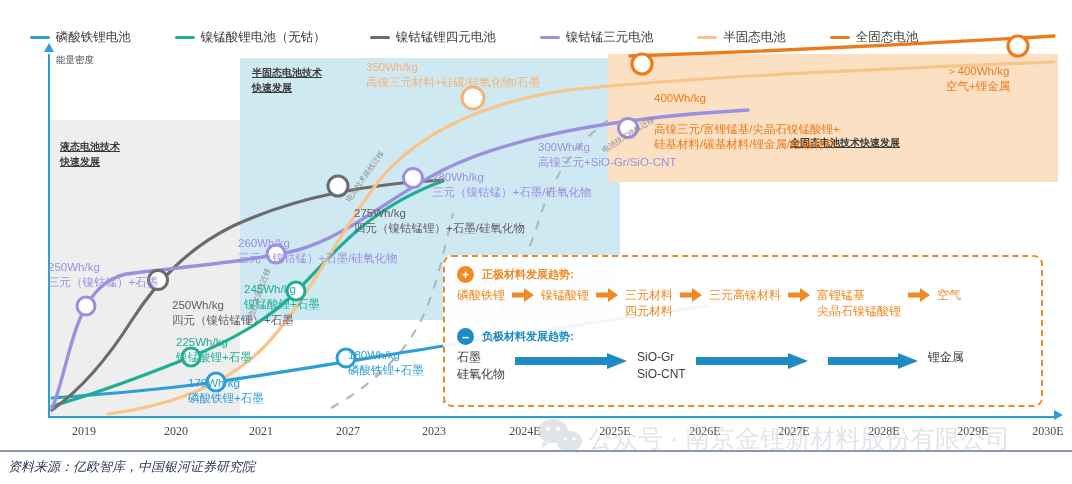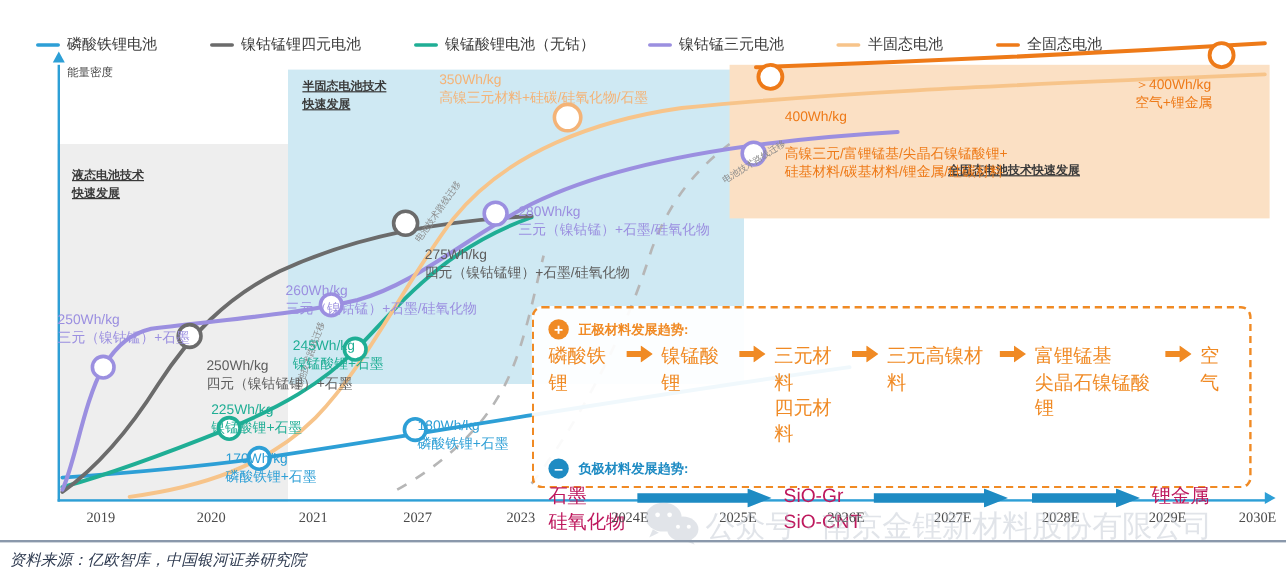--- a/index.html
+++ b/index.html
@@ -56,23 +56,23 @@
           box-sizing:border-box;padding:9px 12px;}
   .mat-row-head{display:flex;align-items:center;gap:8px;}
   .badge{width:17px;height:17px;border-radius:50%;display:flex;align-items:center;
          justify-content:center;color:#fff;font-size:13px;font-weight:bold;line-height:1;}
   .badge.pos{background:#f08a24;}
   .badge.neg{background:#1e8bc3;}
   .mat-head-txt{font-size:11px;font-weight:bold;}
   .mat-head-txt.pos{color:#f08a24;}
   .mat-head-txt.neg{color:#1e8bc3;}
   .chain{display:flex;align-items:flex-start;margin-top:4px;}
-  .chain .node{font-size:16px;line-height:1.35;white-space:pre-line;}
+  .chain .node{font-size:12px;line-height:1.35;white-space:pre-line;}
   .chain.pos .node{color:#f08a24;}
-  .chain.neg .node{color:#be185d;}
+  .chain.neg .node{color:#404040;}
   .arw{flex:0 0 auto;margin:0 7px;position:relative;top:1px;}
 
   
   .divider{position:absolute;left:0px;top:450px;width:1072px;height:2px;background:#8a98ab;}
   .source{position:absolute;left:8px;top:458px;font-size:13px;color:#2e3a50;
           font-style:italic;font-family:Liberation Sans, sans-serif;}
 
   
   .wm{position:absolute;left:536px;top:418px;display:flex;align-items:center;gap:0;
       opacity:.42;pointer-events:none;}
@@ -82,26 +82,26 @@
 <body>
 
 <div id="root">
 
   <div class="legend">
     <div class="lg-item">
       <span class="lg-dash" style="background:#2d9fd6"></span>
       <span class="lg-txt">磷酸铁锂电池</span>
     </div>
     <div class="lg-item">
+      <span class="lg-dash" style="background:#1fae95"></span>
+      <span class="lg-txt">镍锰酸锂电池（无钴）</span>
+    </div>
+    <div class="lg-item">
       <span class="lg-dash" style="background:#6b6b6b"></span>
       <span class="lg-txt">镍钴锰锂四元电池</span>
-    </div>
-    <div class="lg-item">
-      <span class="lg-dash" style="background:#1fae95"></span>
-      <span class="lg-txt">镍锰酸锂电池（无钴）</span>
     </div>
     <div class="lg-item">
       <span class="lg-dash" style="background:#9b8fe0"></span>
       <span class="lg-txt">镍钴锰三元电池</span>
     </div>
     <div class="lg-item">
       <span class="lg-dash" style="background:#f7c48a"></span>
       <span class="lg-txt">半固态电池</span>
     </div>
     <div class="lg-item">
@@ -208,20 +208,24 @@
     <div class="ann" style="left:384px;top:112px;color:#9b8fe0;">
       <span class="v">280Wh/kg</span>
       <span class="m">三元（镍钴锰）+石墨/硅氧化物</span>
     </div>
 
     <div class="ann" style="left:318px;top:2px;color:#f4b377;">
       <span class="v">350Wh/kg</span>
       <span class="m">高镍三元材料+硅碳/硅氧化物/石墨</span>
     </div>
 
+    <div class="ann" style="left:490px;top:82px;color:#9b8fe0;">
+      <span class="v">300Wh/kg</span>
+      <span class="m">高镍三元+SiO-Gr/SiO-CNT</span>
+    </div>
 
     <div class="ann" style="left:606px;top:18px;color:#ee7a18;white-space:pre-line;line-height:1.32;">
       <span class="v">400Wh/kg</span>
       <span class="m">高镍三元/富锂锰基/尖晶石镍锰酸锂+
 硅基材料/碳基材料/锂金属/硅碳材料</span>
     </div>
 
     <div class="ann" style="left:898px;top:6px;color:#ee7a18;">
       <span class="v">＞400Wh/kg</span>
       <span class="m">空气+锂金属</span>

